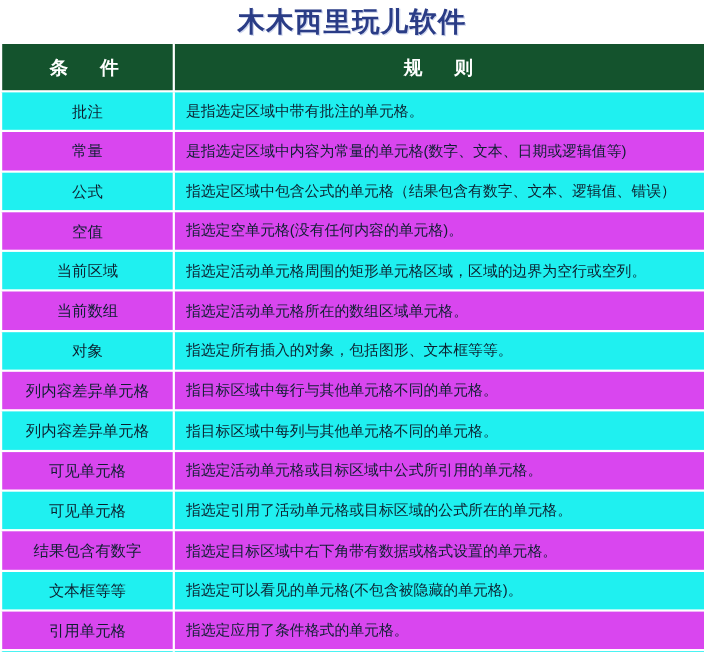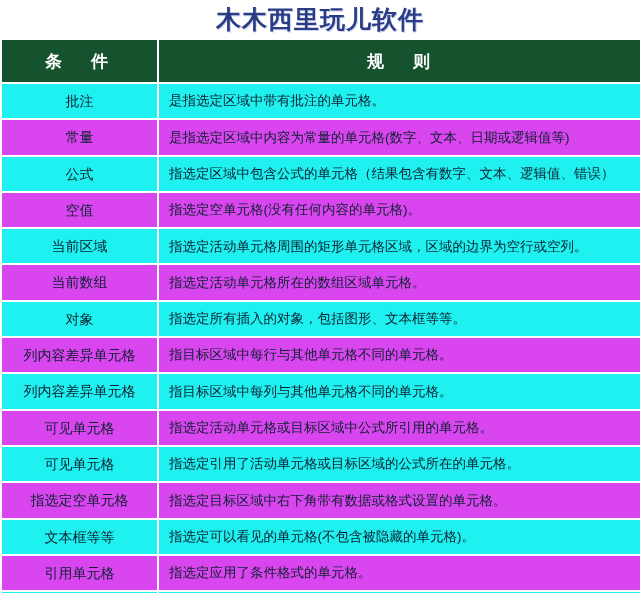--- a/index.html
+++ b/index.html
@@ -129,21 +129,21 @@
       </tr>
       <tr class="alt">
         <td class="cond">可见单元格</td>
         <td class="rule">指选定活动单元格或目标区域中公式所引用的单元格。</td>
       </tr>
       <tr>
         <td class="cond">可见单元格</td>
         <td class="rule">指选定引用了活动单元格或目标区域的公式所在的单元格。</td>
       </tr>
       <tr class="alt">
-        <td class="cond">指选定空单元格</td>
+        <td class="cond">结果包含有数字</td>
         <td class="rule">指选定目标区域中右下角带有数据或格式设置的单元格。</td>
       </tr>
       <tr>
         <td class="cond">文本框等等</td>
         <td class="rule">指选定可以看见的单元格(不包含被隐藏的单元格)。</td>
       </tr>
       <tr class="alt">
         <td class="cond">引用单元格</td>
         <td class="rule">指选定应用了条件格式的单元格。</td>
       </tr>

